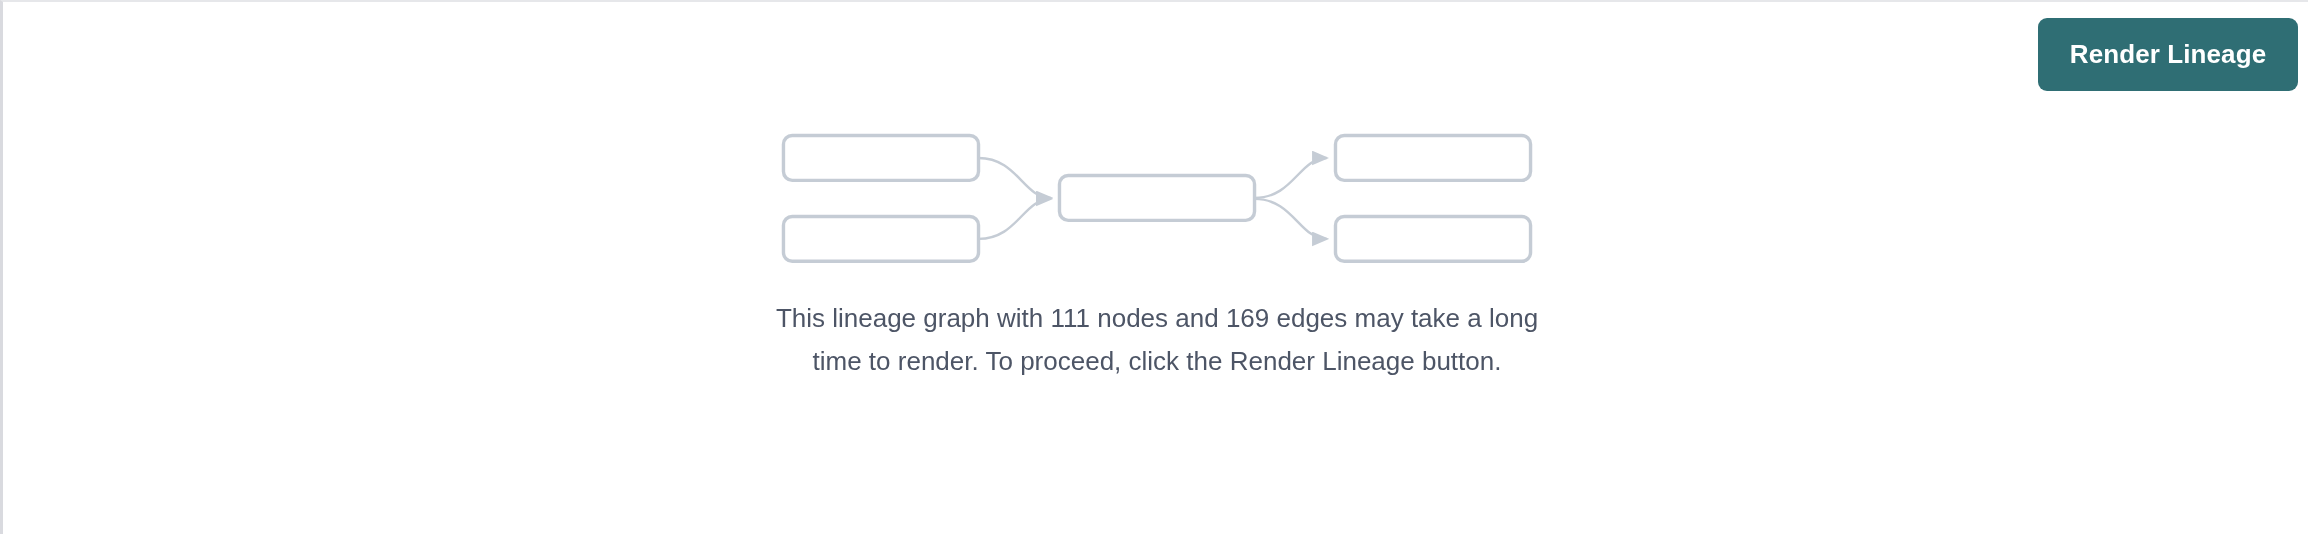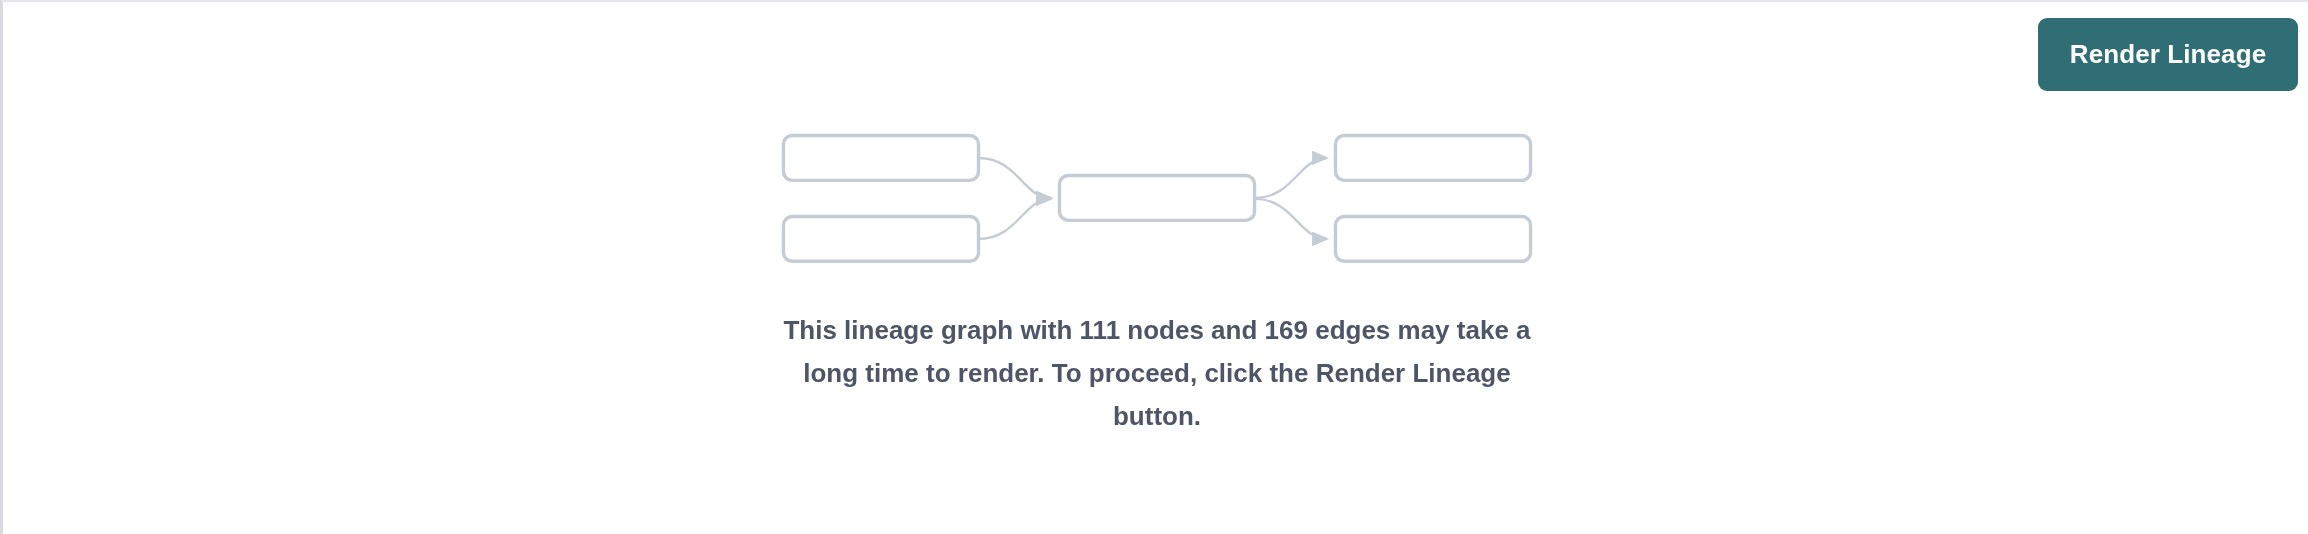--- a/index.html
+++ b/index.html
@@ -58,27 +58,27 @@
     pointer-events: none;
   }
 
   .graph-illustration {
     margin-top: 118px;
     width: 790px;
     height: 150px;
   }
 
   .message {
-    margin-top: 39px;
+    margin-top: 27px;
     width: 790px;
     text-align: center;
     color: #4d5566;
     font-family: "Liberation Sans", sans-serif;
     font-size: 26px;
-    font-weight: bold;
+    font-weight: normal;
     line-height: 43px;
     pointer-events: auto;
   }
 </style>
 </head>
 <body>
 
 <div class="screen">
 
   <button class="render-button">Render Lineage</button>

